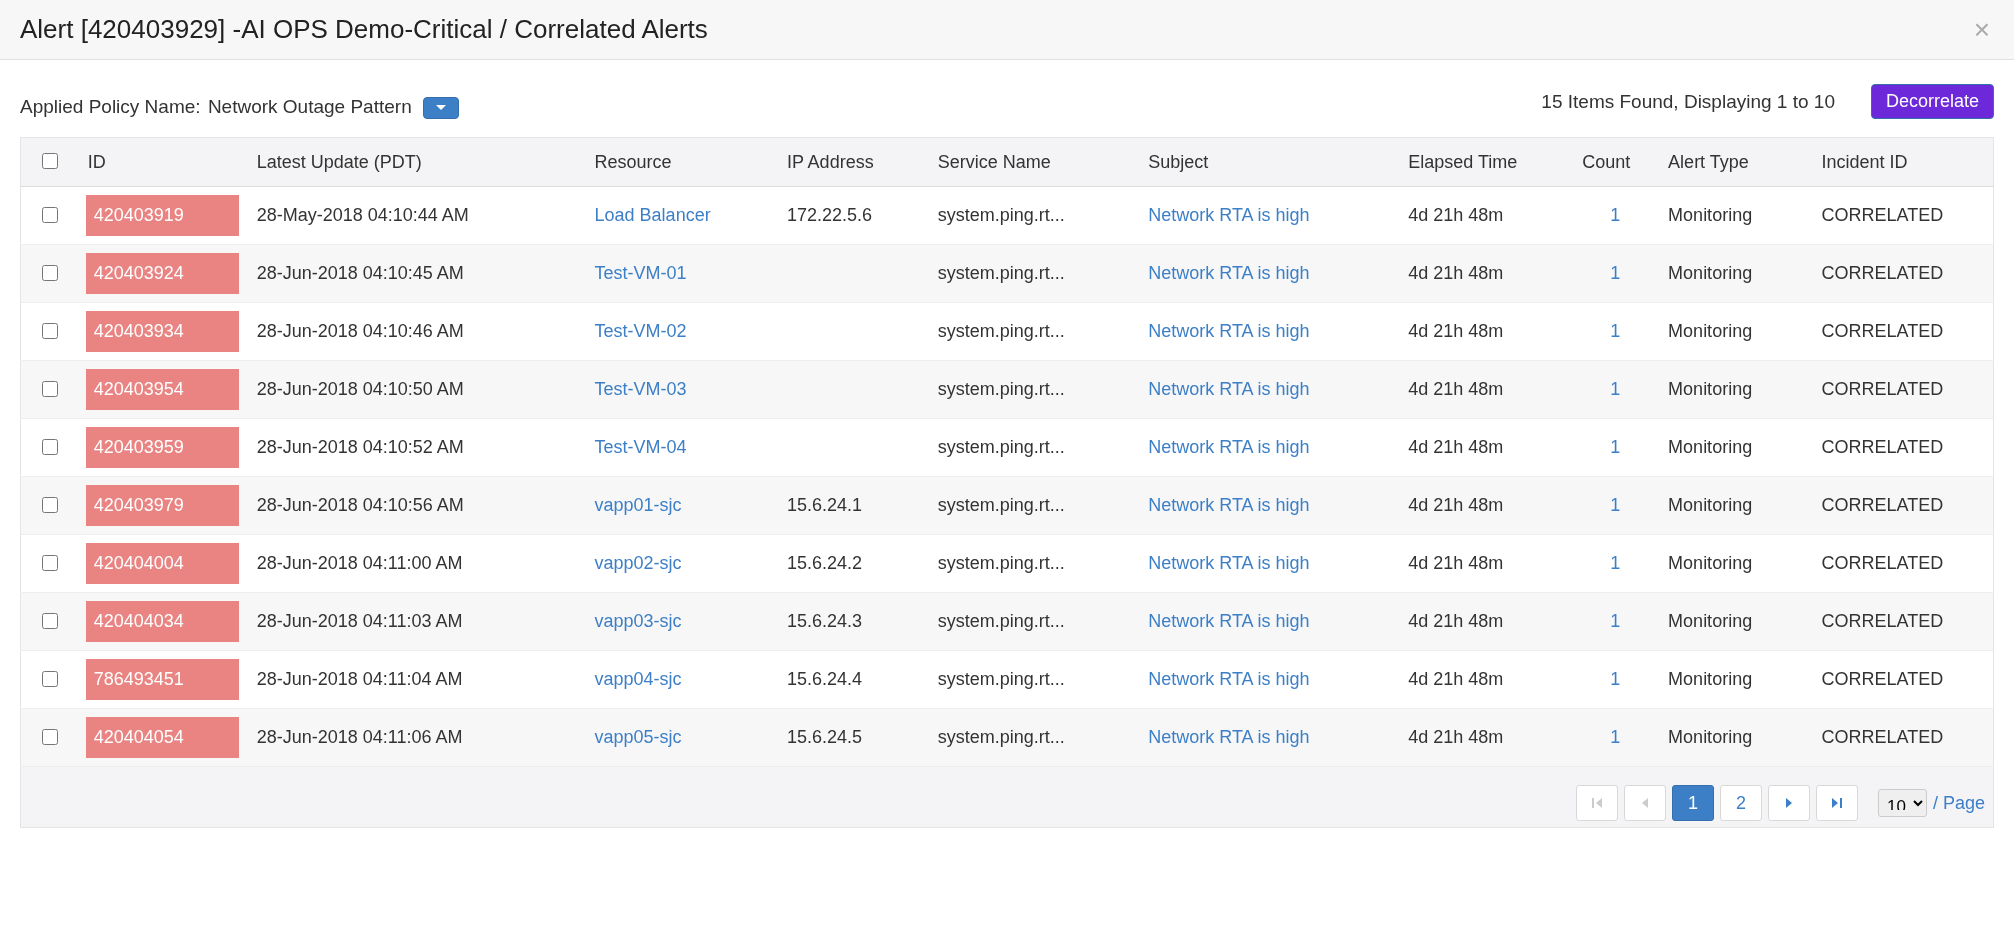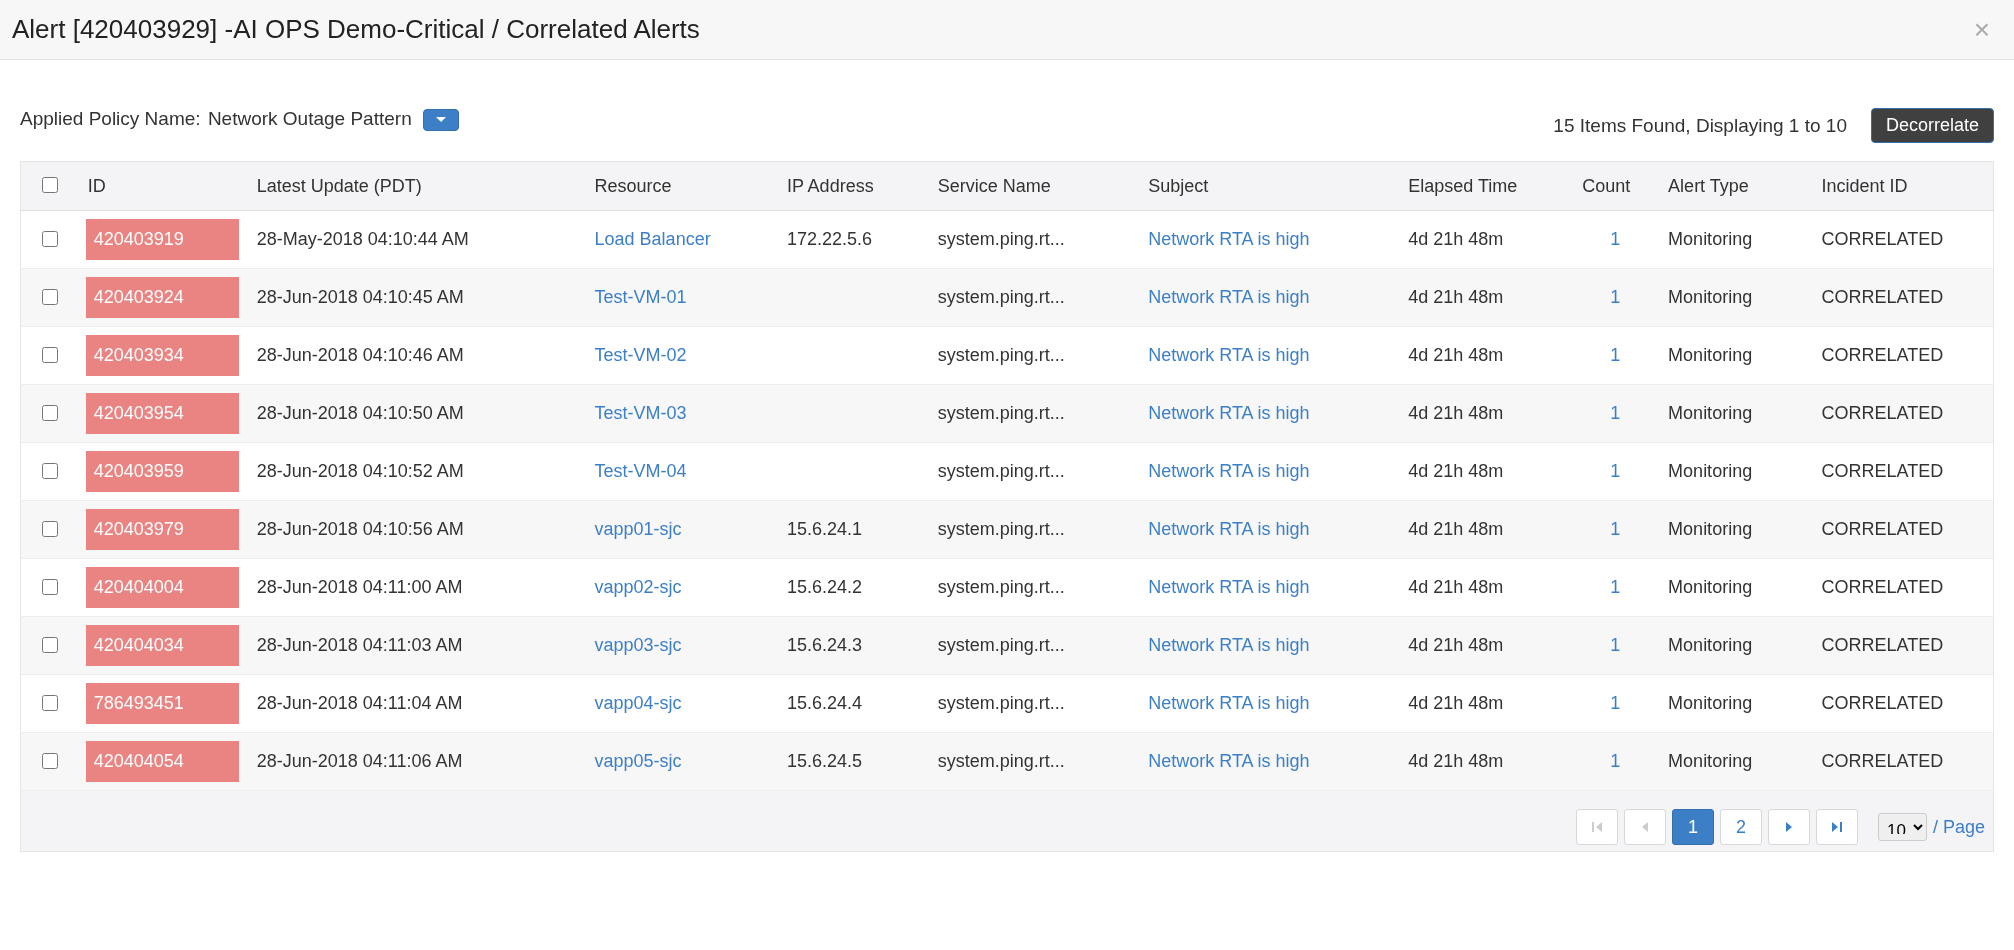--- a/index.html
+++ b/index.html
@@ -7,43 +7,43 @@
     margin: 0;
     font-family: -apple-system, BlinkMacSystemFont, "Segoe UI", Helvetica, Arial, sans-serif;
     font-size: 18px;
     color: #333;
     background: #fff;
   }
   .modal-header {
     display: flex;
     justify-content: space-between;
     align-items: center;
-    padding: 14px 24px 14px 12px;
+    padding: 14px 24px 14px 20px;
     border-bottom: 1px solid #e0e0e0;
     background: #f7f7f8;
   }
   .modal-title {
     font-size: 26px;
     font-weight: 400;
     color: #222;
   }
   .close-x {
     font-size: 28px;
     color: #aaa;
     cursor: pointer;
     line-height: 1;
   }
   .content {
     padding: 24px 20px 20px 20px;
   }
   .toolbar {
     display: flex;
     justify-content: space-between;
+    align-items: flex-end;
     margin-bottom: 18px;
-    margin-top: 24px;
   }
   .policy-line {
     font-size: 19px;
     color: #333;
   }
   .policy-label { color: #333; }
   .policy-value { color: #333; margin-left: 2px; }
   .dropdown-btn {
     display: inline-flex;
     align-items: center;
@@ -54,28 +54,28 @@
     width: 36px;
     height: 22px;
     margin-left: 6px;
     cursor: pointer;
     vertical-align: middle;
   }
   .dropdown-btn svg { fill: #fff; }
   .right-controls {
     display: flex;
     align-items: center;
-    gap: 24px;
+    gap: 36px;
   }
   .items-status {
     font-size: 19px;
     color: #333;
   }
   .decorrelate-btn {
-    background: #404040;
+    background: #6d28d9;
     color: #fff;
     border: 1px solid #346fac;
     border-radius: 4px;
     padding: 6px 14px;
     font-size: 18px;
     cursor: pointer;
   }
   table {
     width: 100%;
     border-collapse: collapse;

